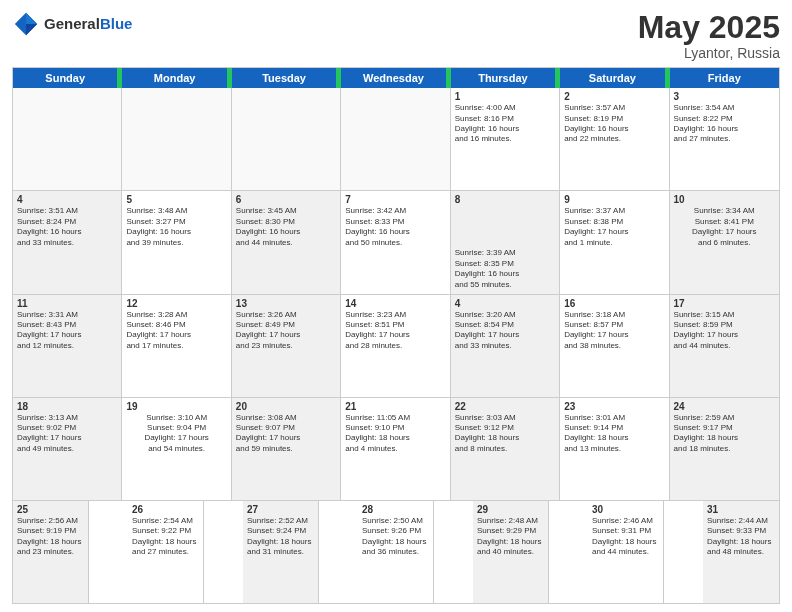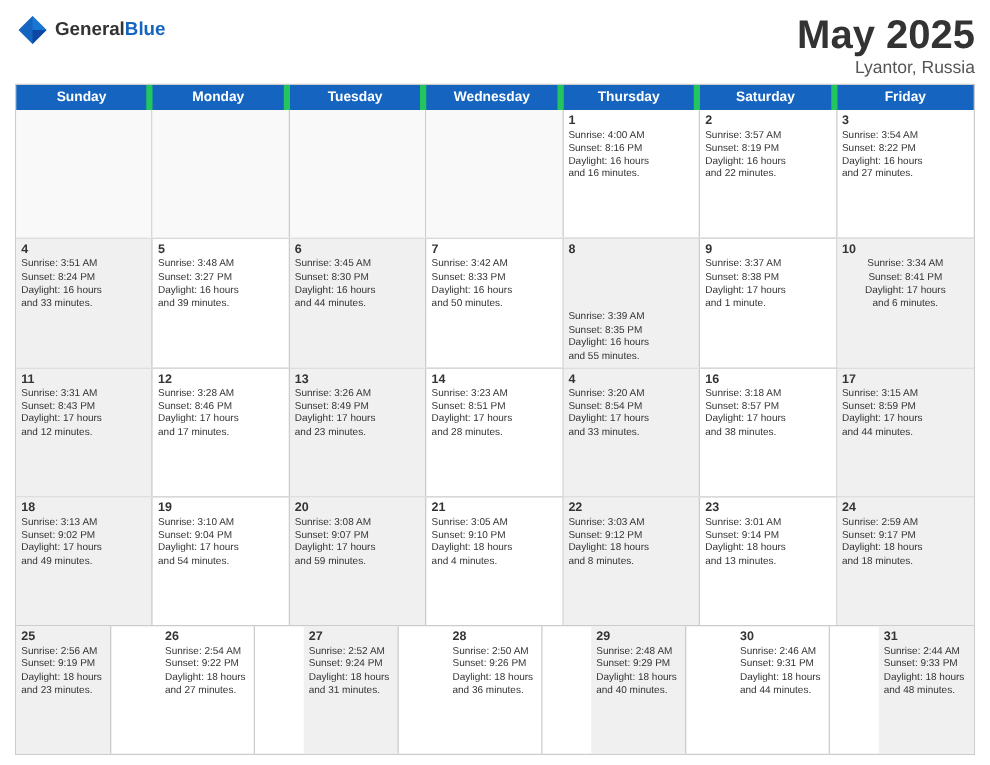--- a/index.html
+++ b/index.html
@@ -267,35 +267,35 @@
         <div class="cal-row">
           <div class="cal-cell shaded">
             <div class="day-num">18</div>
             <div class="cell-text" style="white-space: pre-line;">Sunrise: 3:13 AM
 Sunset: 9:02 PM
 Daylight: 17 hours
 and 49 minutes.</div>
           </div>
           <div class="cal-cell">
             <div class="day-num">19</div>
-            <div class="cell-text" style="white-space: pre-line;">Sunrise: 3:10 AM
+            <div class="cell-text" style="white-space: pre-line; text-align: center;">Sunrise: 3:10 AM
 Sunset: 9:04 PM
 Daylight: 17 hours
 and 54 minutes.</div>
           </div>
           <div class="cal-cell shaded">
             <div class="day-num">20</div>
             <div class="cell-text" style="white-space: pre-line;">Sunrise: 3:08 AM
 Sunset: 9:07 PM
 Daylight: 17 hours
 and 59 minutes.</div>
           </div>
           <div class="cal-cell">
             <div class="day-num">21</div>
-            <div class="cell-text" style="white-space: pre-line;">Sunrise: 3:05 AM
+            <div class="cell-text" style="white-space: pre-line;">Sunrise: 11:05 AM
 Sunset: 9:10 PM
 Daylight: 18 hours
 and 4 minutes.</div>
           </div>
           <div class="cal-cell shaded">
             <div class="day-num">22</div>
             <div class="cell-text" style="white-space: pre-line;">Sunrise: 3:03 AM
 Sunset: 9:12 PM
 Daylight: 18 hours
 and 8 minutes.</div>

